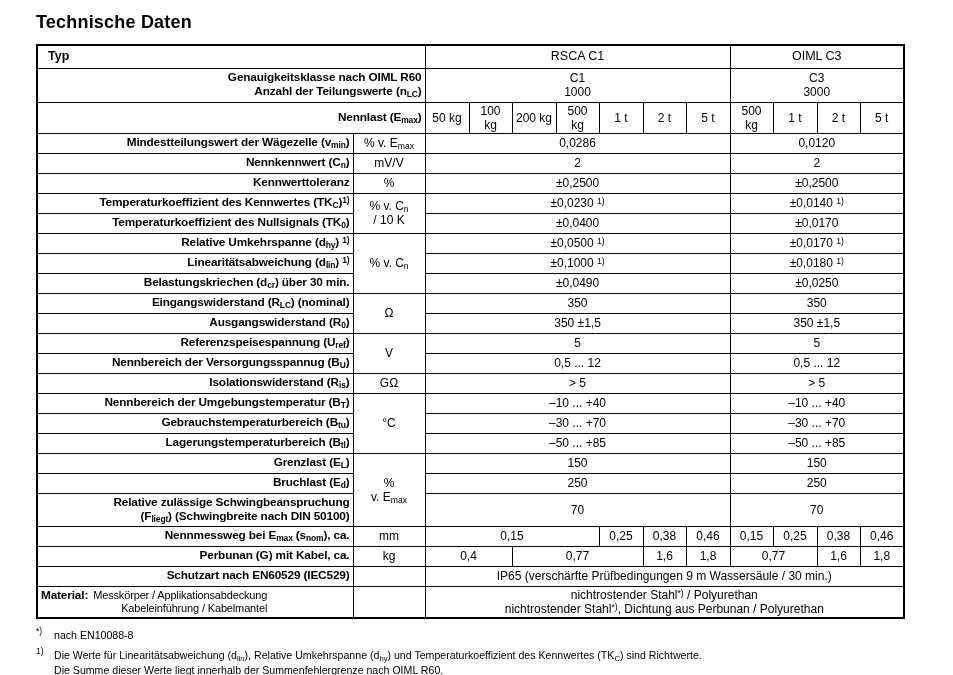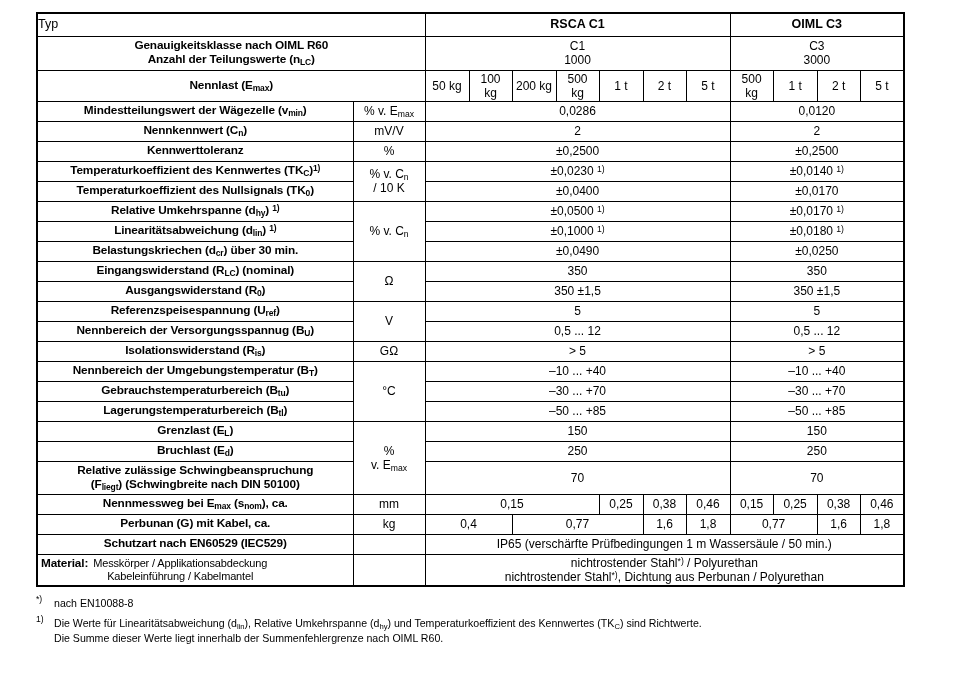--- a/index.html
+++ b/index.html
@@ -14,46 +14,47 @@
   }
   table.tech {
     border-collapse: collapse; width: 867px; table-layout: fixed;
     border: 2px solid #000;
   }
   td {
     border: 1px solid #000; padding: 1px 3px; vertical-align: middle;
     font-size: 12px; line-height: 1.18; overflow: hidden;
   }
   td.label {
-    text-align: center; font-weight: bold; 
+    text-align: right; font-weight: bold; 
     font-size: 11.8px; letter-spacing: -0.15px;
   }
   td.unit, td.val { text-align: center; font-weight: normal; }
-  td.typ-head { font-weight: normal; font-size: 12.5px; padding-left: 0; margin-top: 40px; }
-  td.col-head { font-weight: bold; font-size: 12.5px; text-align: center; }
+  td.typ-head { font-weight: bold; font-size: 12.5px; padding-left: 10px; margin-top: 40px; }
+  td.col-head { font-weight: normal; font-size: 12.5px; text-align: center; }
   tr.rh-head td { height: 23px; }
   tr.rh-2l  td { height: 34px; }
   tr.rh-std td { height: 20px; }
   tr.rh-fsrel td { height: 33px; }
   tr.rh-mat td { height: 24px; }
   sub, sup { font-size: 72%; line-height: 0; position: relative; vertical-align: baseline; }
   sub { top: 0.24em; }
   sup { top: -0.38em; }
   .mat-wrap { display: flex; gap: 5px; align-items: flex-start; }
   .mat-bold { font-weight: bold; }
   .mat-rest { font-weight: normal; font-size: 11px; }
   .footnotes { margin-top: 9px; font-size: 10.6px; width: 880px; }
   .footnote { display: flex; gap: 8px; margin-bottom: 6px; line-height: 1.35; }
   .fn-marker { flex: 0 0 10px; font-size: 8.6px; position: relative; top: -2px; white-space: nowrap; }
   .fn-text { flex: 1; }
 </style>
 </head>
 <body>
 
 <div class="page">
+  <h1 class="title">Technische Daten</h1>
 
   <table class="tech">
     <colgroup>
       <col style="width:316px">
         <col style="width:72px">
       <col style="width:44px">
         <col style="width:43px">
         <col style="width:44px">
         <col style="width:43px">
         <col style="width:44px">
@@ -238,21 +239,21 @@
       <td class="val">1,6</td>
       <td class="val">1,8</td>
       <td class="val" colspan="2">0,77</td>
       <td class="val">1,6</td>
       <td class="val">1,8</td>
     </tr>
 
     <tr class="rh-std">
       <td class="label">Schutzart nach EN60529 (IEC529)</td>
       <td class="unit"></td>
-      <td class="val" colspan="11">IP65 (verschärfte Prüfbedingungen 1 m Wassersäule / 50 min.)</td>
+      <td class="val" colspan="11">IP65 (verschärfte Prüfbedingungen 9 m Wassersäule / 30 min.)</td>
     </tr>
 
     <tr class="rh-mat">
       <td class="label">
         <div class="mat-wrap">
           <span class="mat-bold">Material:</span>
           <span class="mat-rest">Messkörper / Applikationsabdeckung<br>Kabeleinführung / Kabelmantel</span>
         </div>
       </td>
       <td class="unit"></td>

